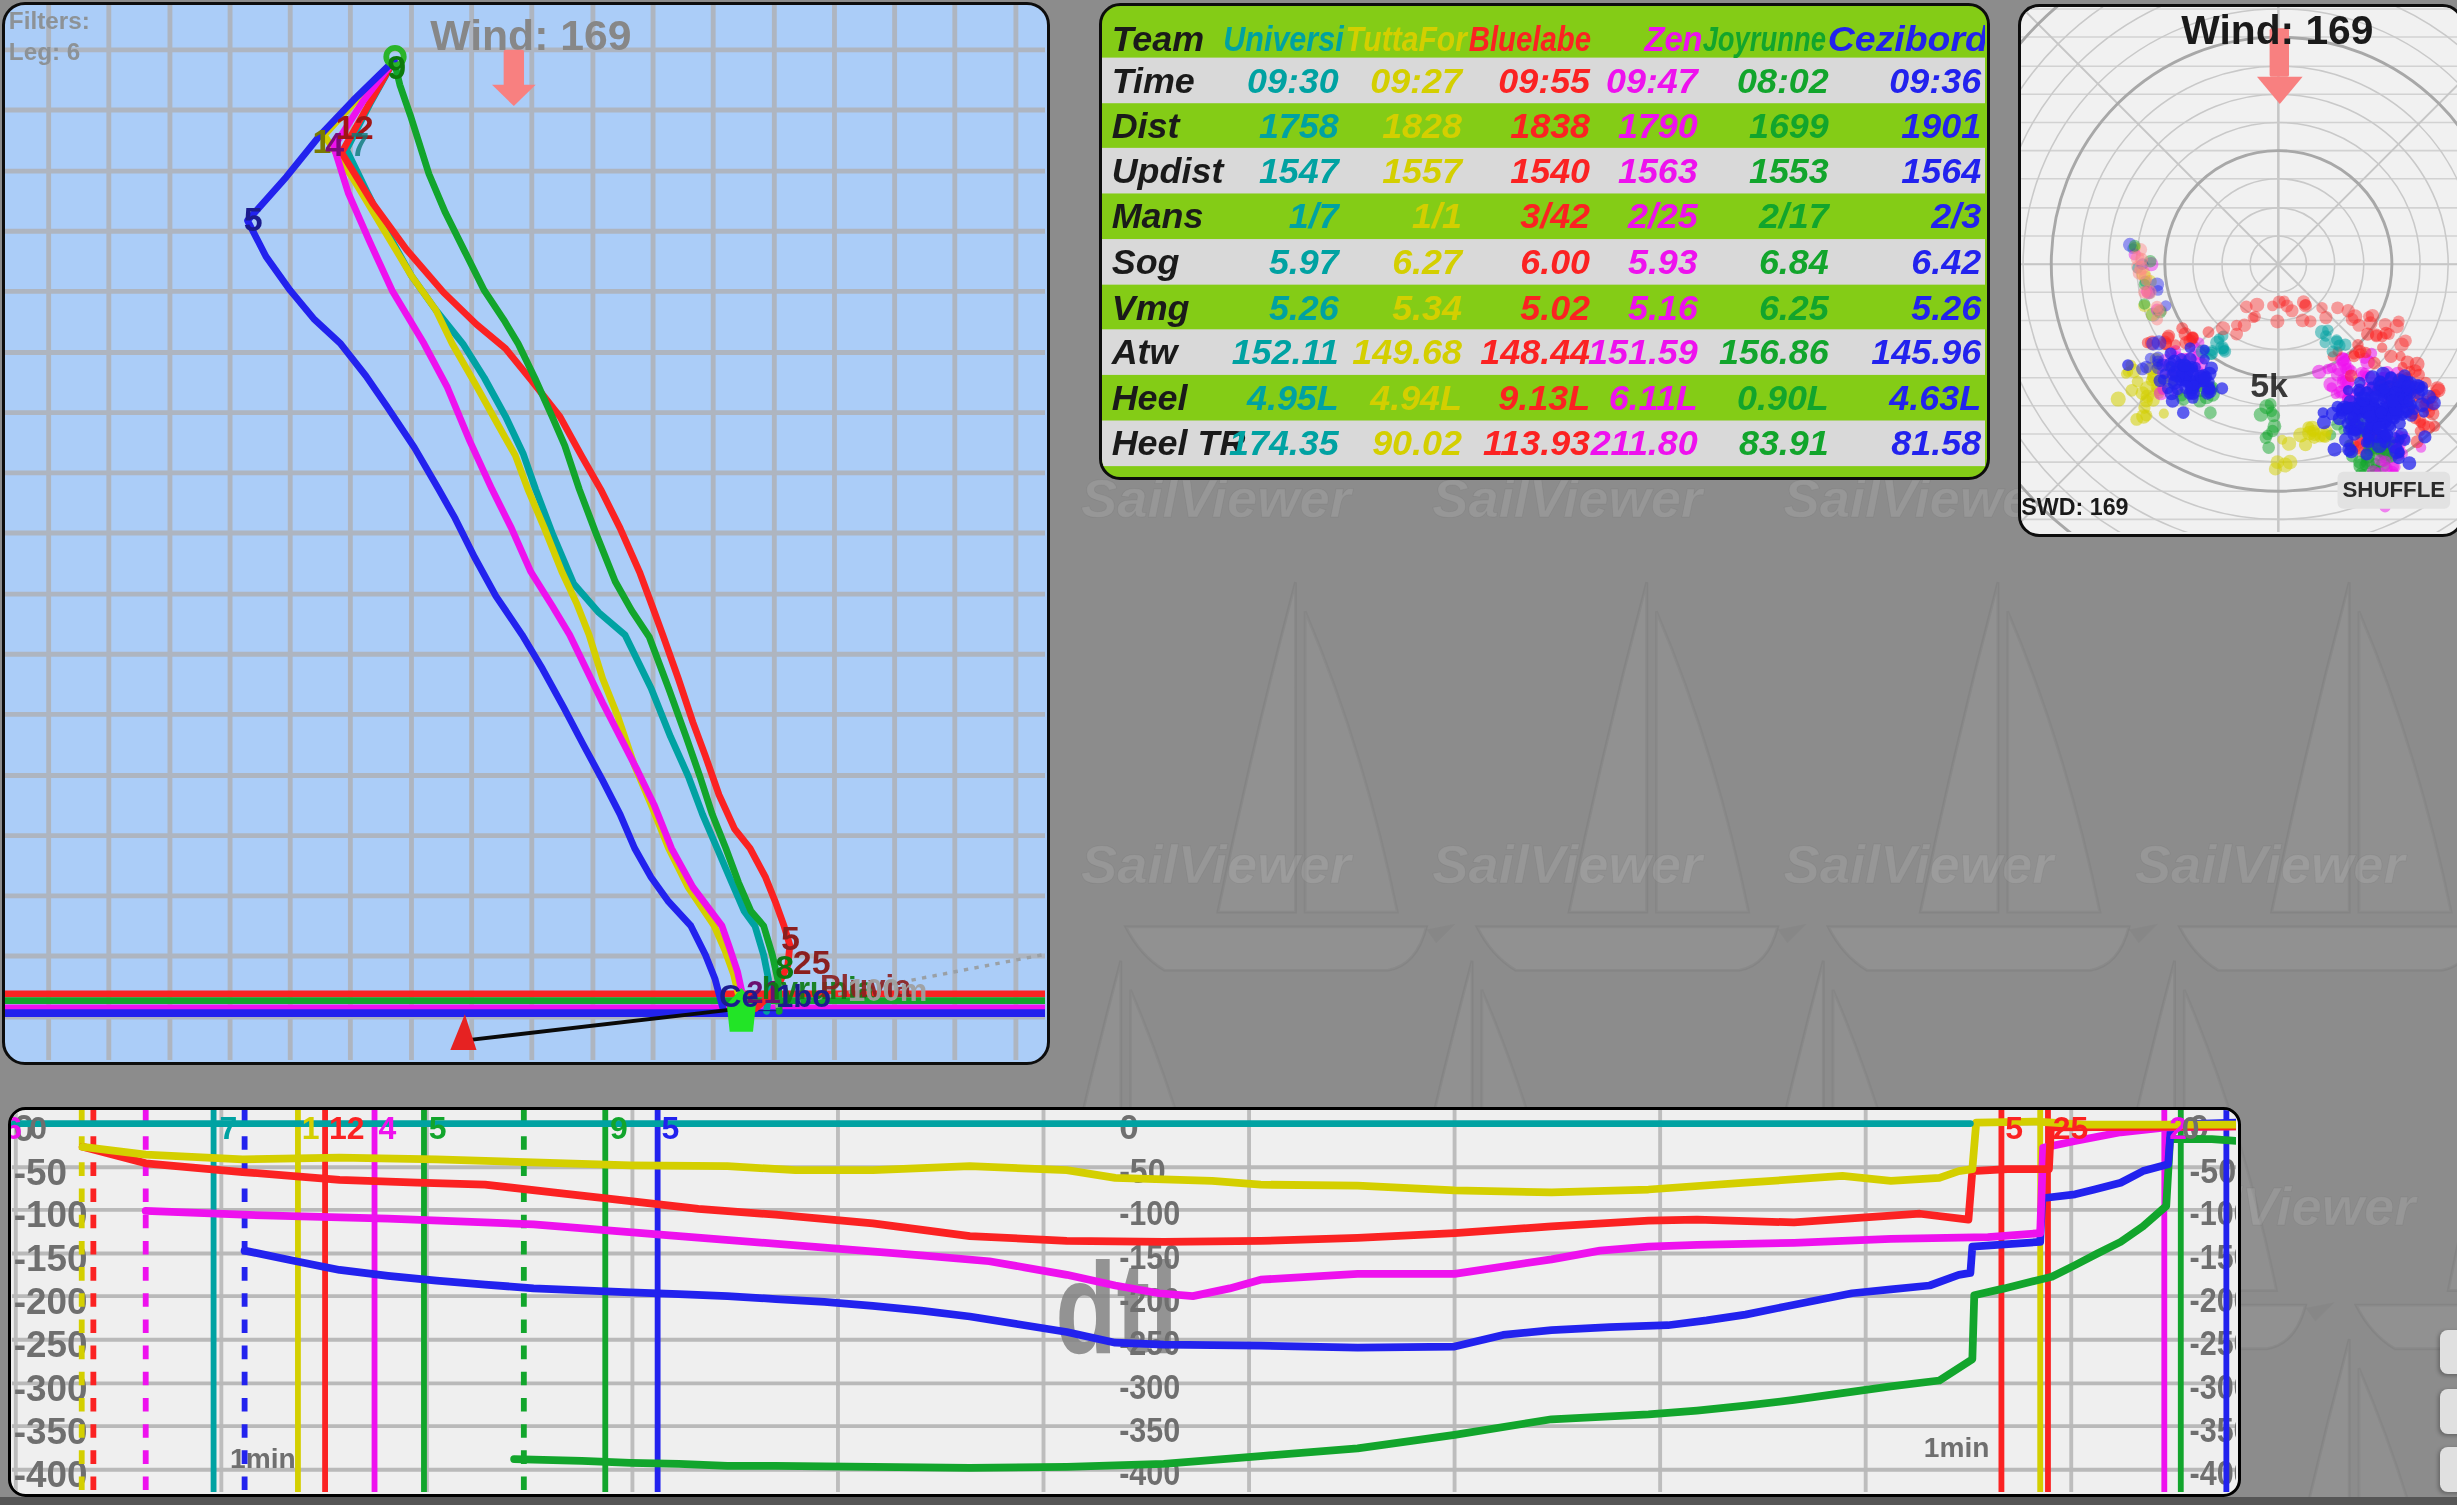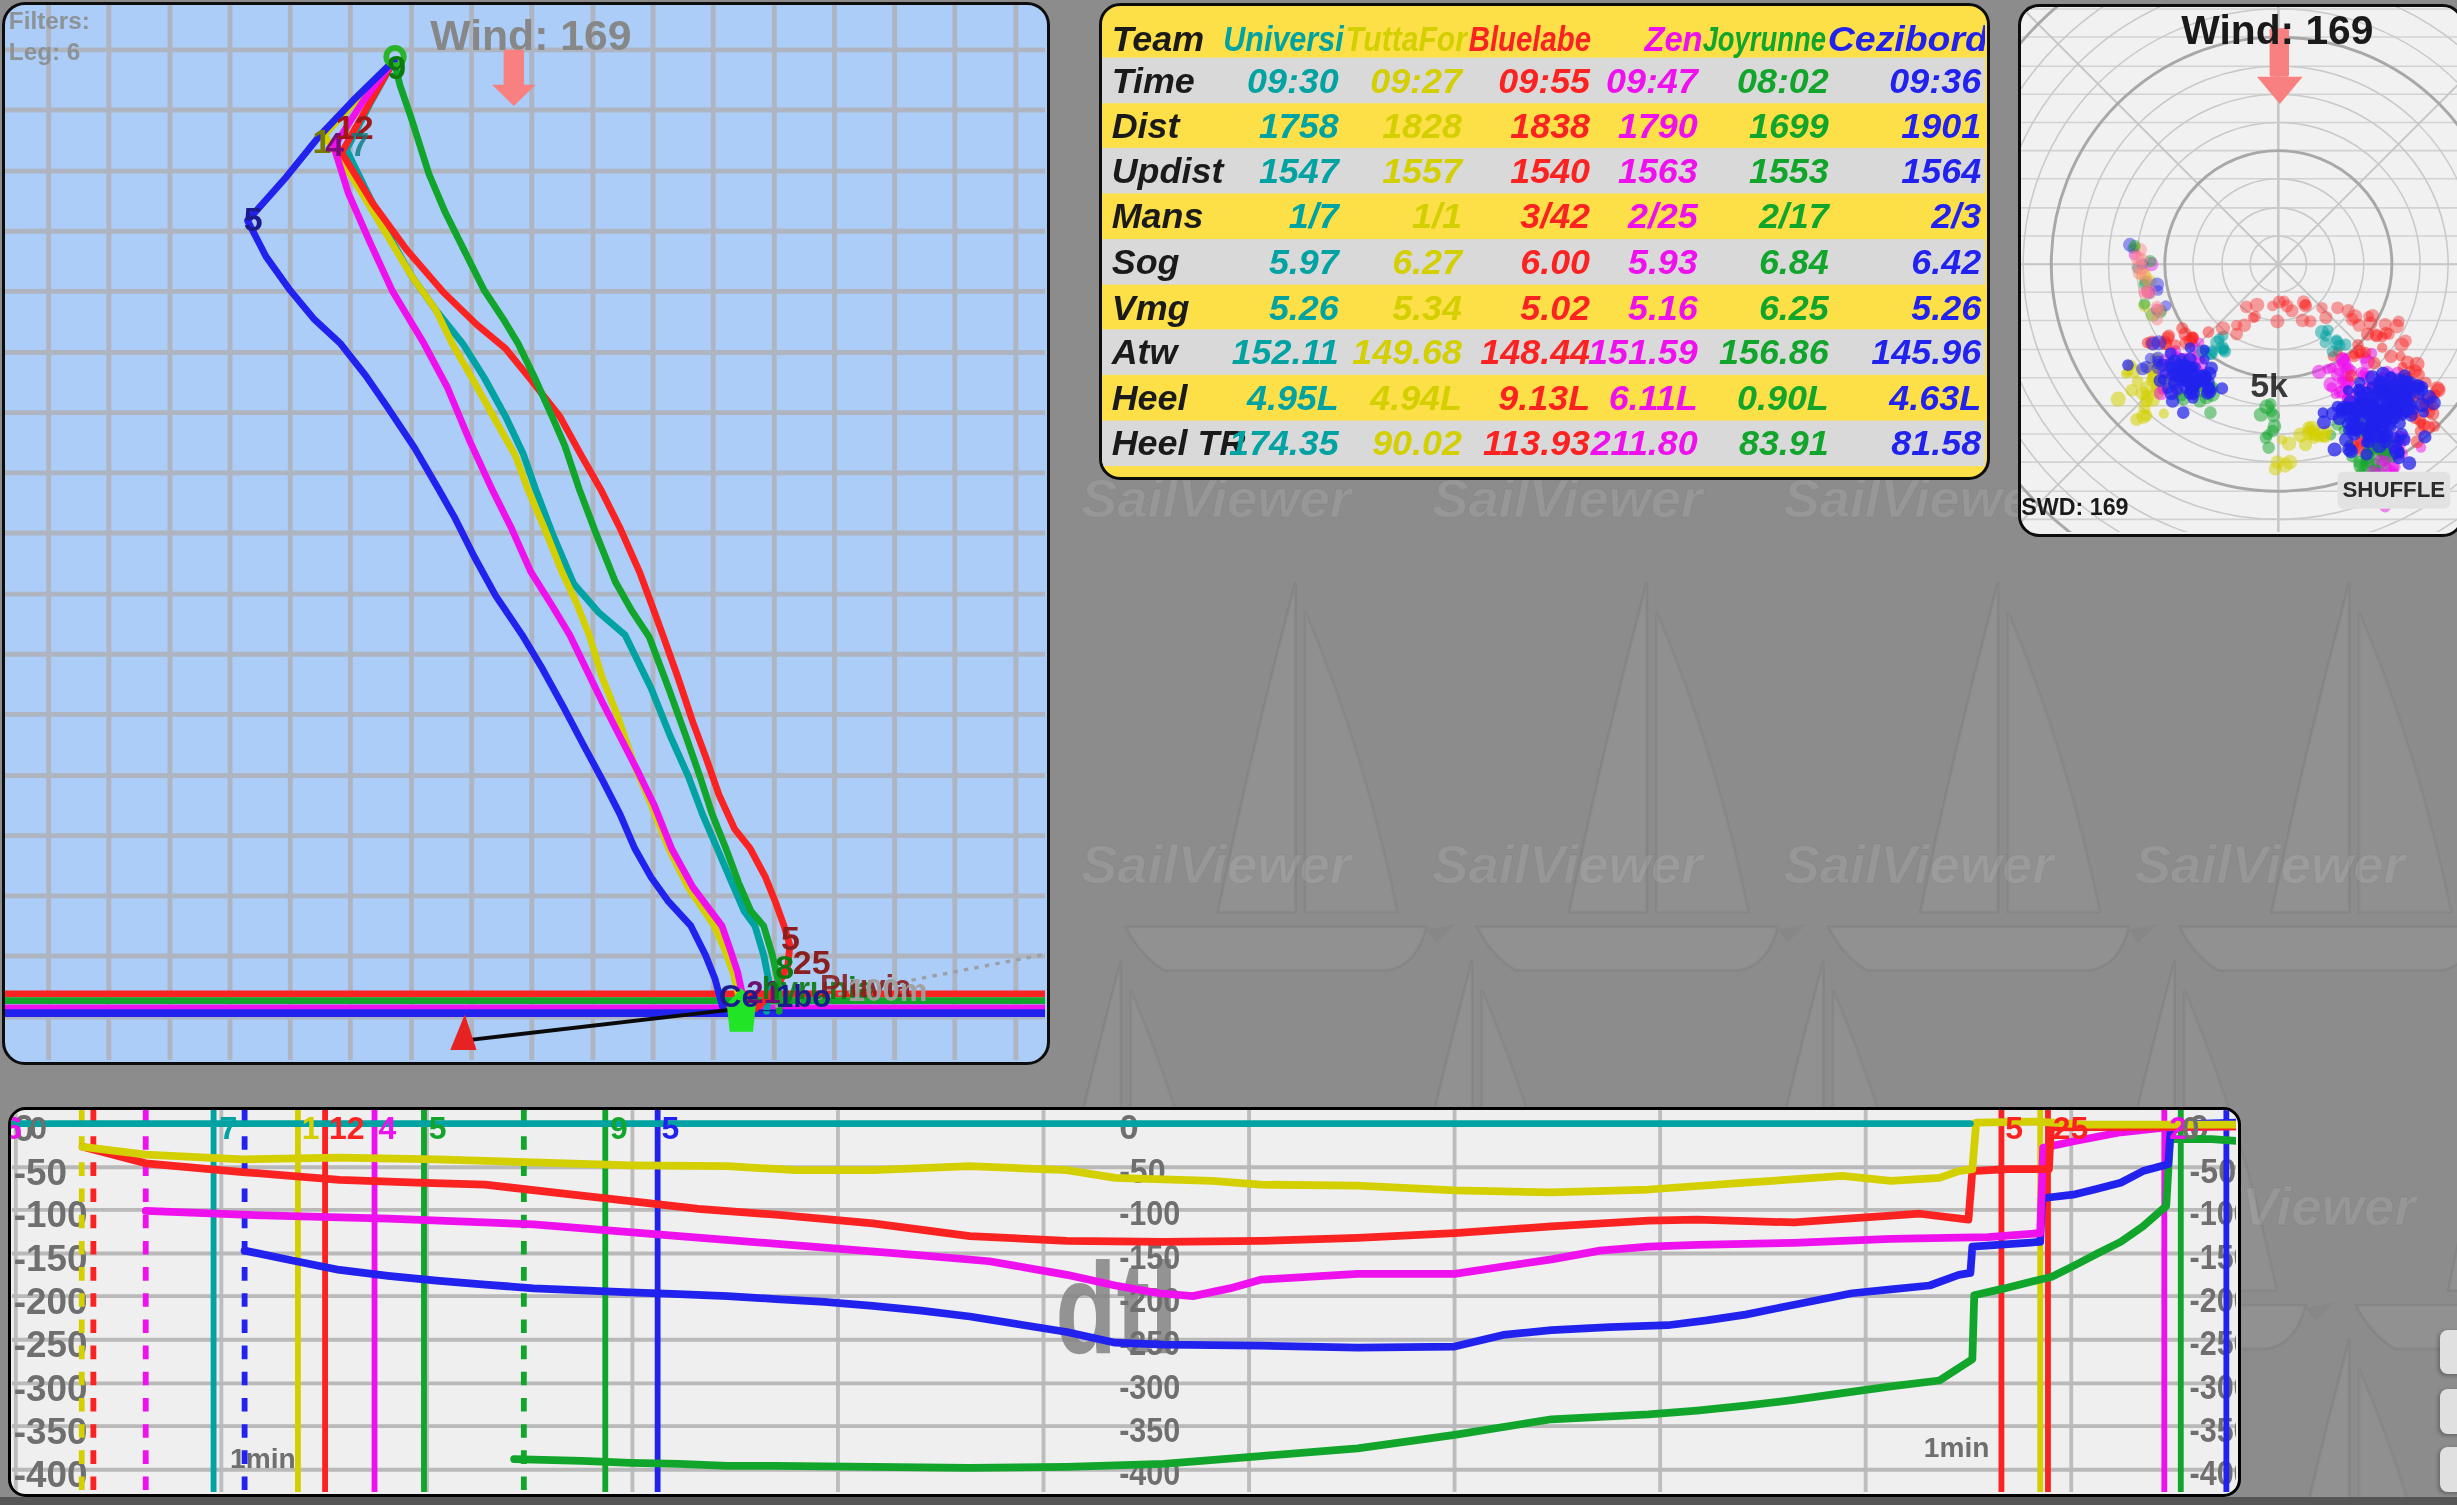--- a/index.html
+++ b/index.html
@@ -179,21 +179,21 @@
 </g>
 <text x="548" y="52" font-weight="bold" font-size="44" fill="#878787" text-anchor="middle">Wind: 169</text>
 <g fill="#f88080">
         <rect x="520" y="52" width="21" height="38" rx="2"></rect>
         <path d="M508 88 L553 88 L530.5 110 Z"></path>
       </g>
 <text x="10" y="31" font-weight="bold" font-size="25" fill="#8d9296">Filters:</text>
 <text x="10" y="62" font-weight="bold" font-size="25" fill="#8d9296">Leg: 6</text>
 
 </svg></div>
-<div class="panel" style="left:1099px;top:2.9px;width:891px;height:477px;background:#fde047;border-radius:21.3px">
+<div class="panel" style="left:1099px;top:2.9px;width:891px;height:477px;background:#84cc16;border-radius:21.3px">
 <svg width="883" height="470" viewBox="1137 7 910 484" font-family="'Liberation Sans',sans-serif">
 <rect x="1137" y="60" width="910" height="47" fill="#d9d9d9"></rect>
       <rect x="1137" y="153" width="910" height="47" fill="#d9d9d9"></rect>
       <rect x="1137" y="247" width="910" height="47" fill="#d9d9d9"></rect>
       <rect x="1137" y="340" width="910" height="47" fill="#d9d9d9"></rect>
       <rect x="1137" y="434" width="910" height="47" fill="#d9d9d9"></rect>
       <g font-size="37" font-weight="bold" font-style="italic">
         <text x="1147" y="53" fill="#1a1a1a">Team</text>
         <text x="1386" y="53" fill="#00a2a2" text-anchor="end" textLength="124" lengthAdjust="spacingAndGlyphs">Universi</text>
         <text x="1513" y="53" fill="#d4cf00" text-anchor="end" textLength="125" lengthAdjust="spacingAndGlyphs">TuttaFor</text>

